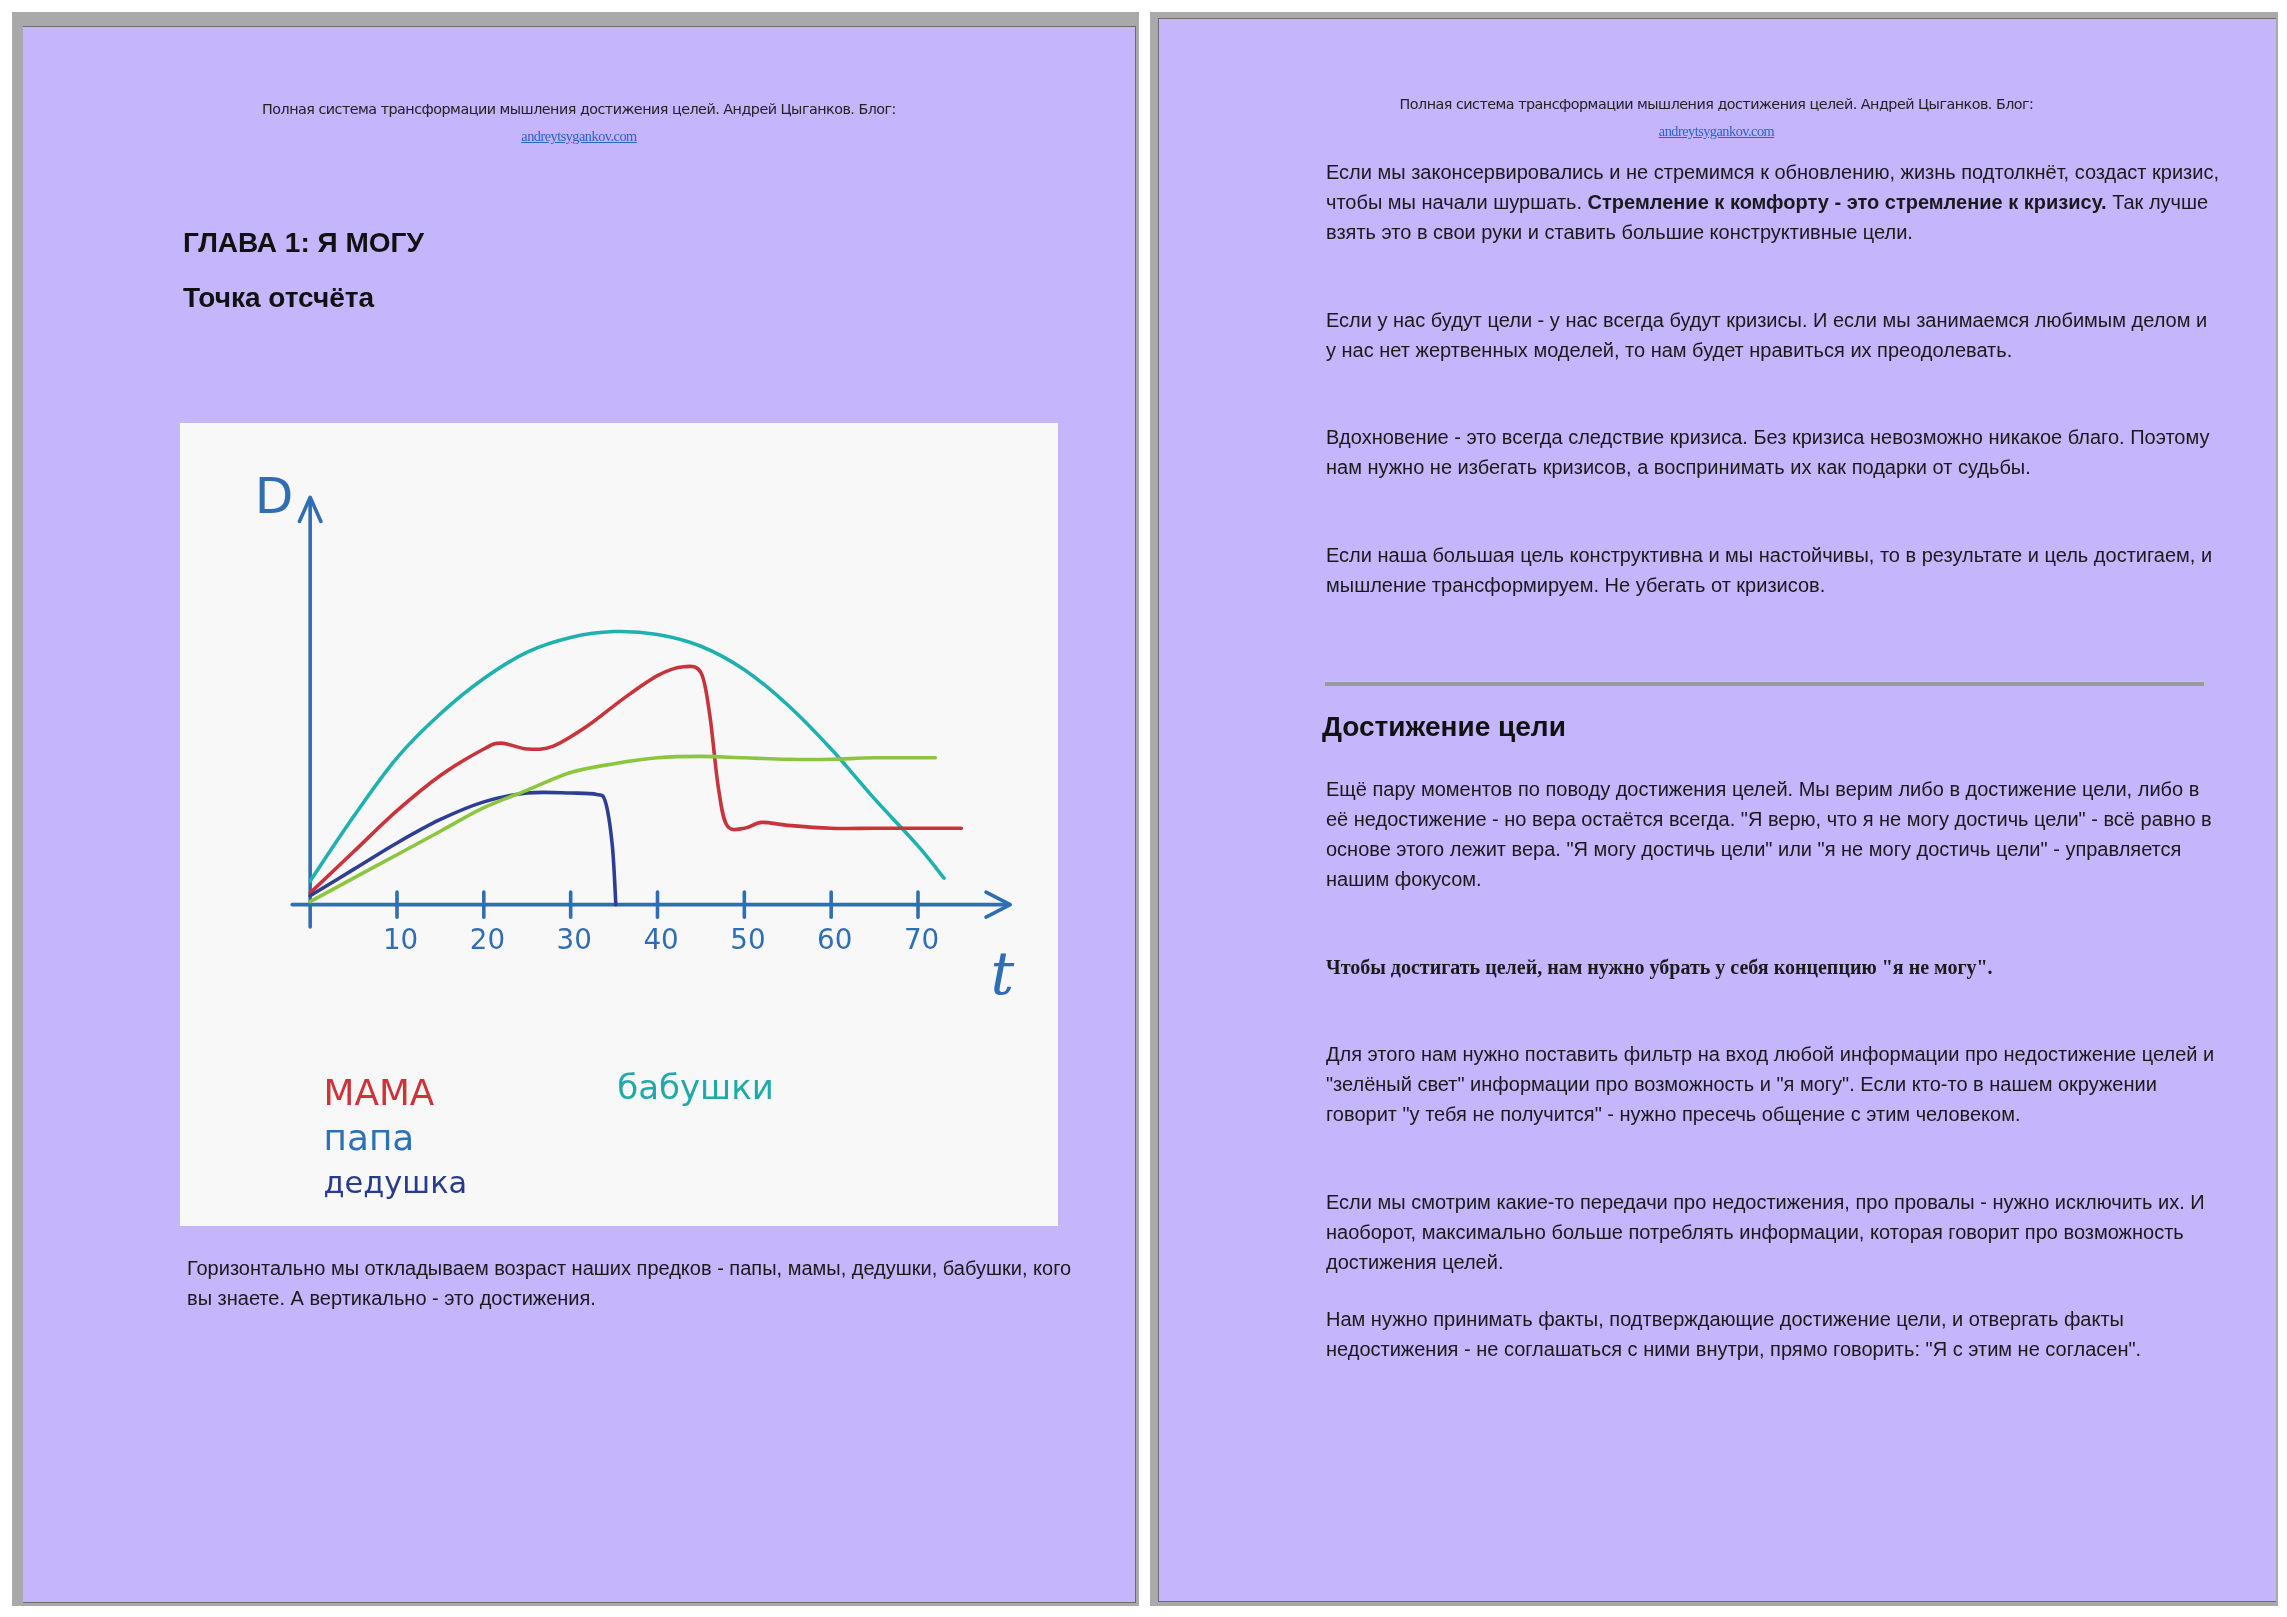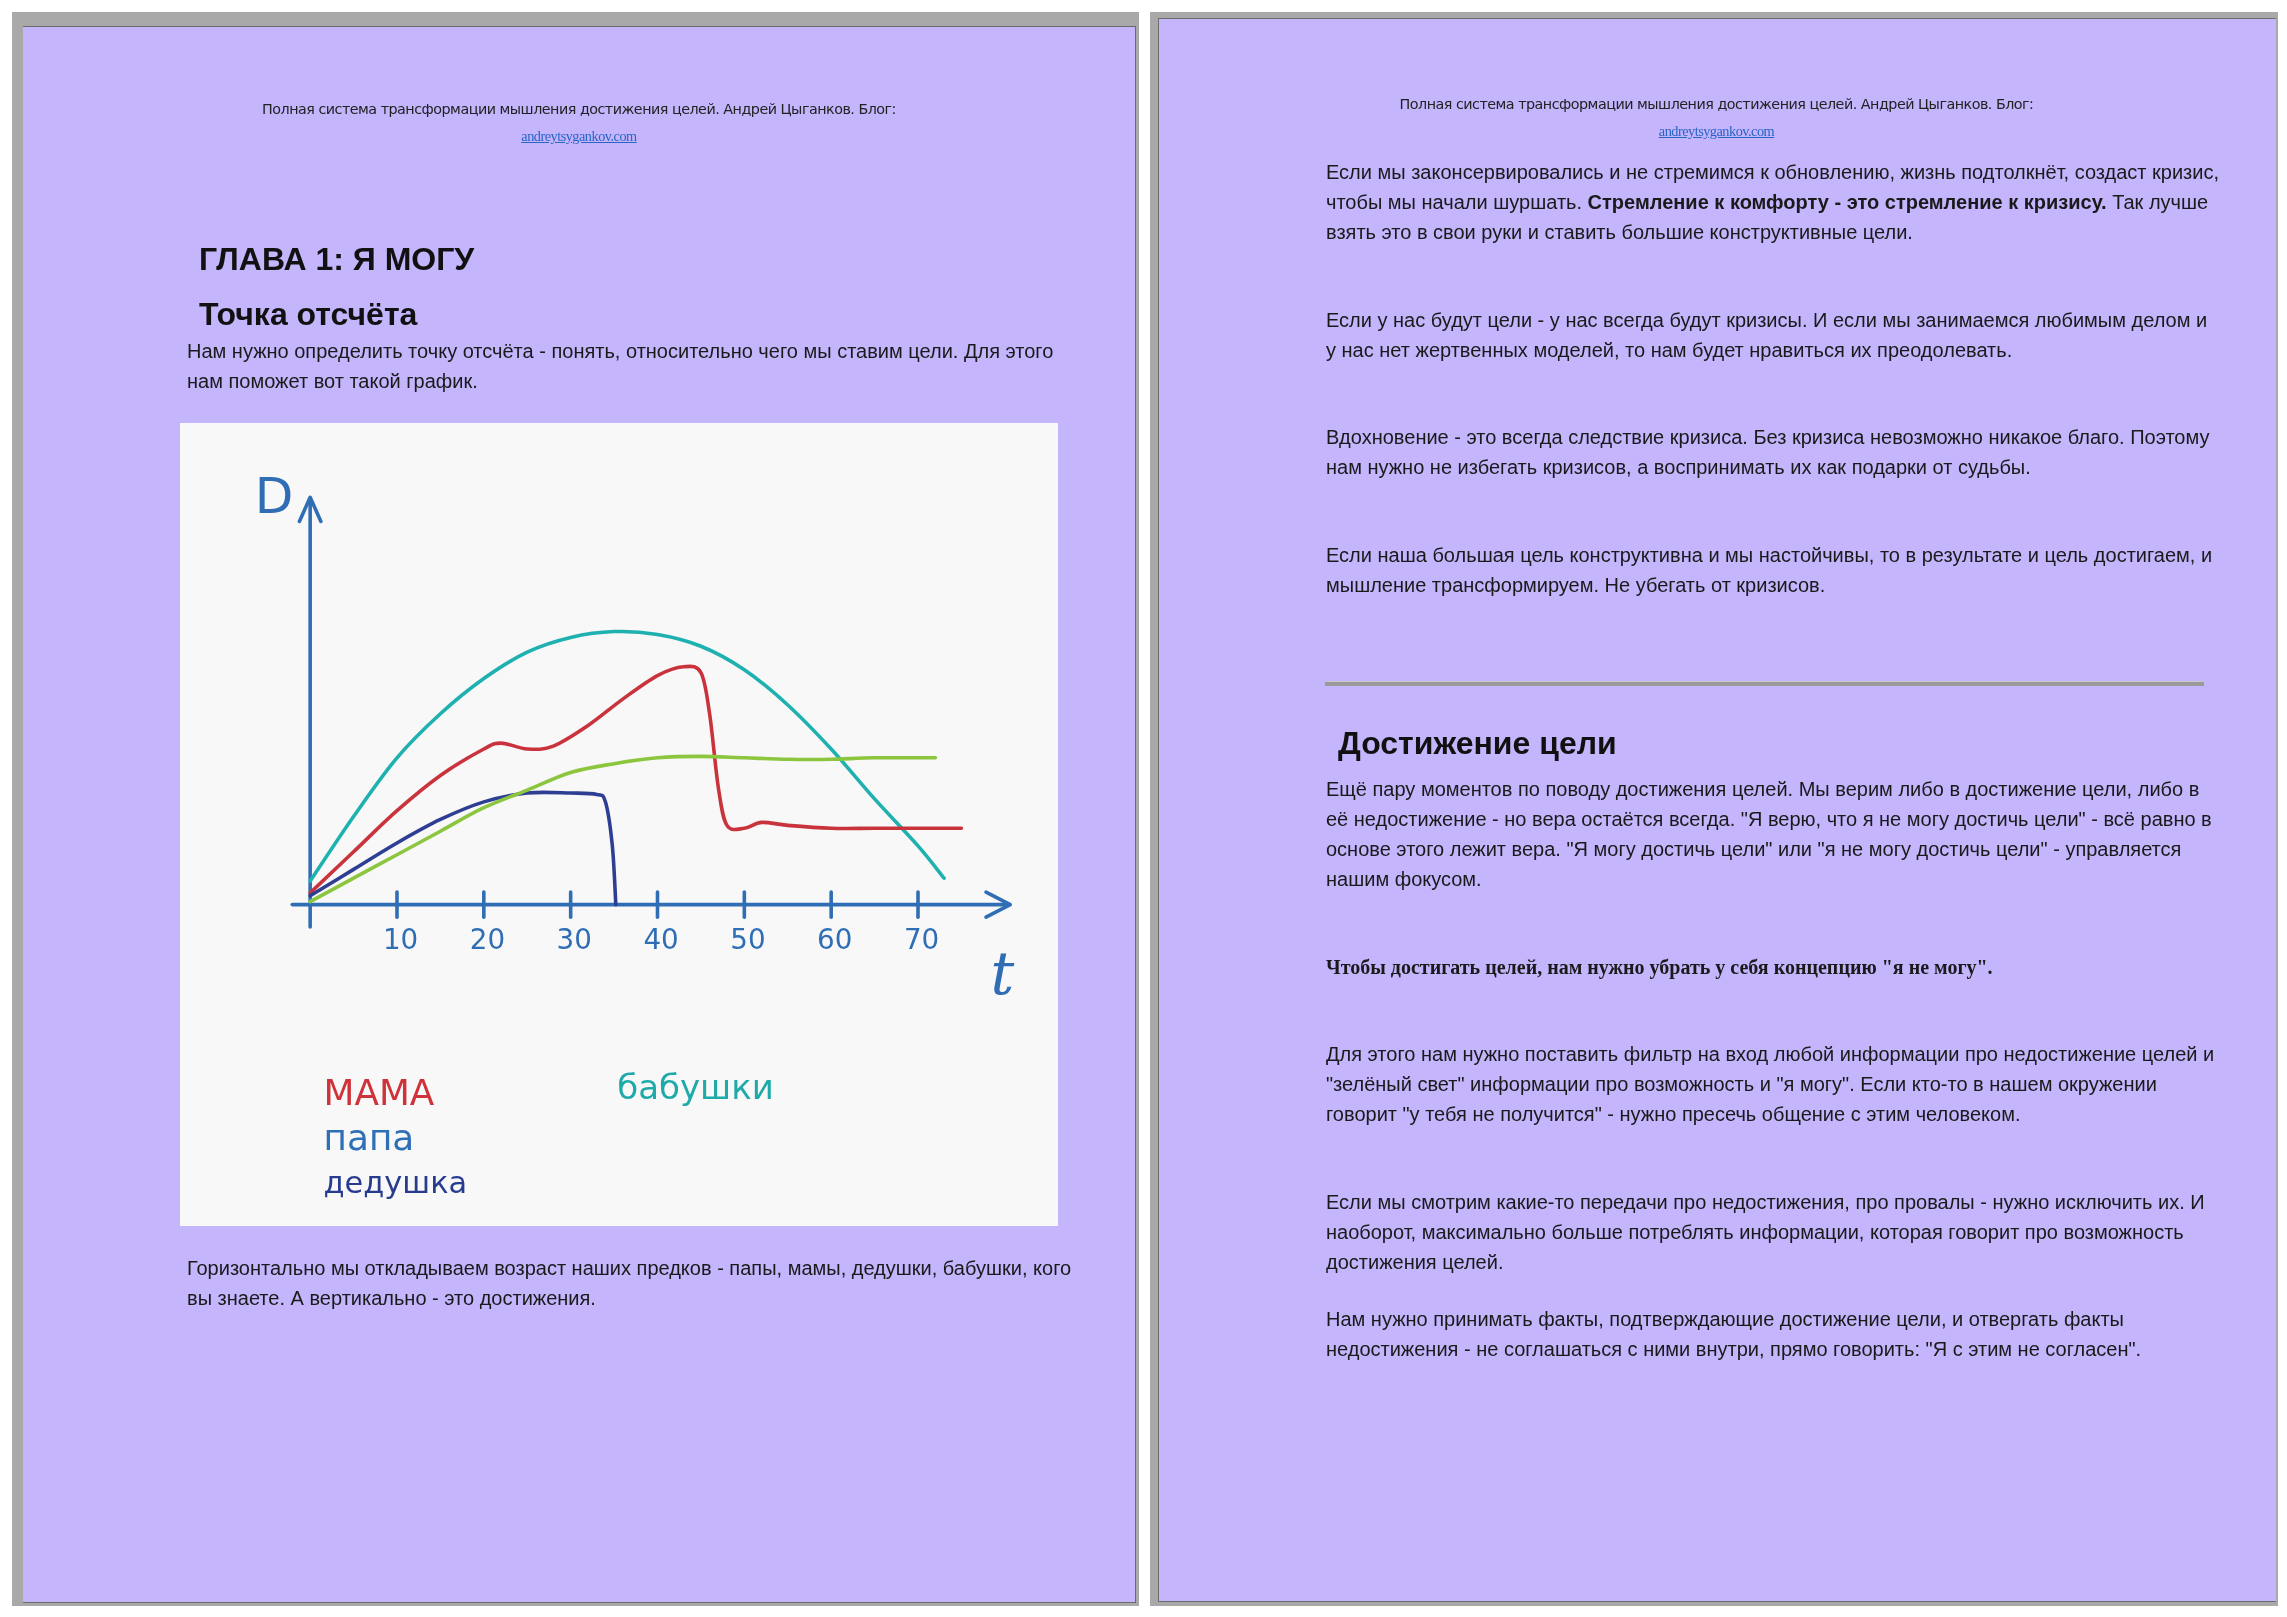--- a/index.html
+++ b/index.html
@@ -8,37 +8,36 @@
   .page-frame { position:absolute; background:#a9a9a9; }
   .page { position:absolute; background:#c4b5fd; }
   .page-left-frame { left:11.6px; top:11.6px; width:1127px; height:1594px; }
   .page-left { left:23px; top:26px; width:1112px; height:1575px; border-right:1.8px solid #6b6b6b; border-bottom:1.8px solid #6b6b6b; border-top:1.8px solid #6b6b6b; }
   .page-right-frame { left:1150px; top:11.6px; width:1128px; height:1594px; }
   .page-right { left:1158px; top:18px; width:1117px; height:1582px; border-top:1.8px solid #6b6b6b; border-left:1.8px solid #6b6b6b; border-bottom:1.8px solid #6b6b6b; }
   .hdr { position:absolute; text-align:center; font-family:"DejaVu Sans", sans-serif; font-size:14.3px; line-height:27px; color:#222; letter-spacing:-0.5px; }
   .hdr a { color:#2a64c5; text-decoration:underline;font-family:Liberation Serif, serif; }
   .blk { position:absolute; font-size:20px; line-height:30px; color:#1a1a1a; margin:4px; }
   .blk b { font-weight:bold; }
-  .h { position:absolute; font-size:32px; line-height:30px; font-weight:bold; color:#111; margin:16px; }
+  .h { position:absolute; font-size:28px; line-height:30px; font-weight:bold; color:#111; margin:0; }
   .hr { position:absolute; height:3.6px; background:#9a9a9a; border-top:0.9px solid #c8c8c8; }
   #chart-box { position:absolute; left:180px; top:422px; width:878px; height:803px; background:#f8f8f8; }
   #chart-svg { position:absolute; left:0; top:0; }
 </style>
 </head>
 <body>
 
 <div class="page-frame page-left-frame"></div>
 <div class="page page-left">
   <div class="hdr" style="left:0; width:1112px; top:69px;">
     <div>Полная система трансформации мышления достижения целей. Андрей Цыганков. Блог:</div>
     <div><a>andreytsygankov.com</a></div>
   </div>
   <div class="h" style="left:160px; top:201px;">ГЛАВА 1: Я МОГУ</div>
   <div class="h" style="left:160px; top:256px;">Точка отсчёта</div>
-  <p class="blk" style="left:160px; top:305px; width:887px;">Нам нужно определить точку отсчёта - понять, относительно чего мы ставим цели. Для этого нам поможет вот такой график.</p>
 
   <div id="chart-box" style="left:157px; top:396px;">
     <svg id="chart-svg" width="878" height="803" viewBox="0 0 980 897">
         <line x1="145" y1="563" x2="145" y2="85" stroke="#2f6db4" stroke-width="4" stroke-linecap="round"></line>
         <path d="M133,110 L145,83 L157,110" fill="none" stroke="#2f6db4" stroke-width="4" stroke-linecap="round" stroke-linejoin="round"></path>
         <line x1="125" y1="538" x2="925" y2="538" stroke="#2f6db4" stroke-width="4" stroke-linecap="round"></line>
         <path d="M900,524 L927,538 L900,552" fill="none" stroke="#2f6db4" stroke-width="4" stroke-linecap="round" stroke-linejoin="round"></path>
         <text x="83" y="100" fill="#2f6db4" font-size="56" font-family="DejaVu Sans, sans-serif">D</text>
         <text x="905" y="638" fill="#2f6db4" font-size="66" font-style="italic" font-family="DejaVu Serif, serif">t</text>
         <line x1="242" y1="524" x2="242" y2="552" stroke="#2f6db4" stroke-width="4" stroke-linecap="round"></line>

